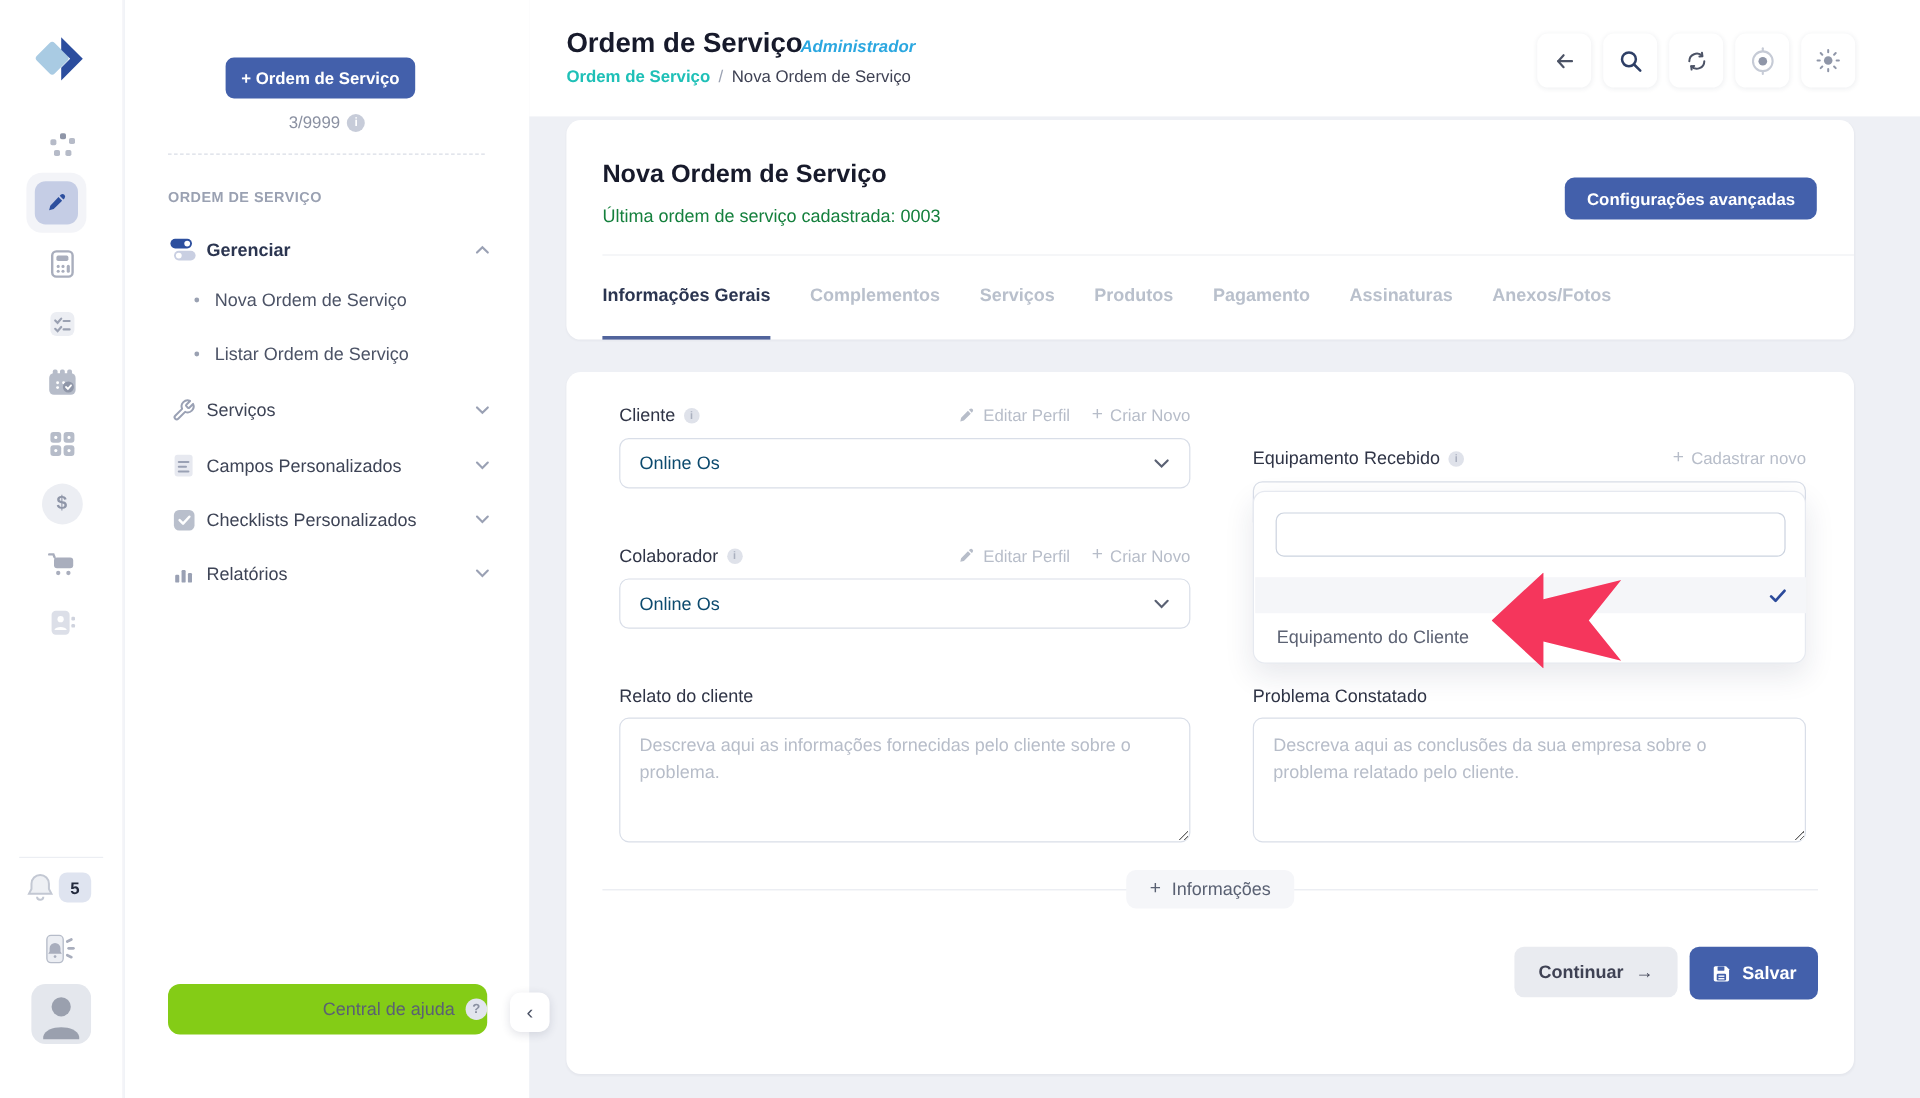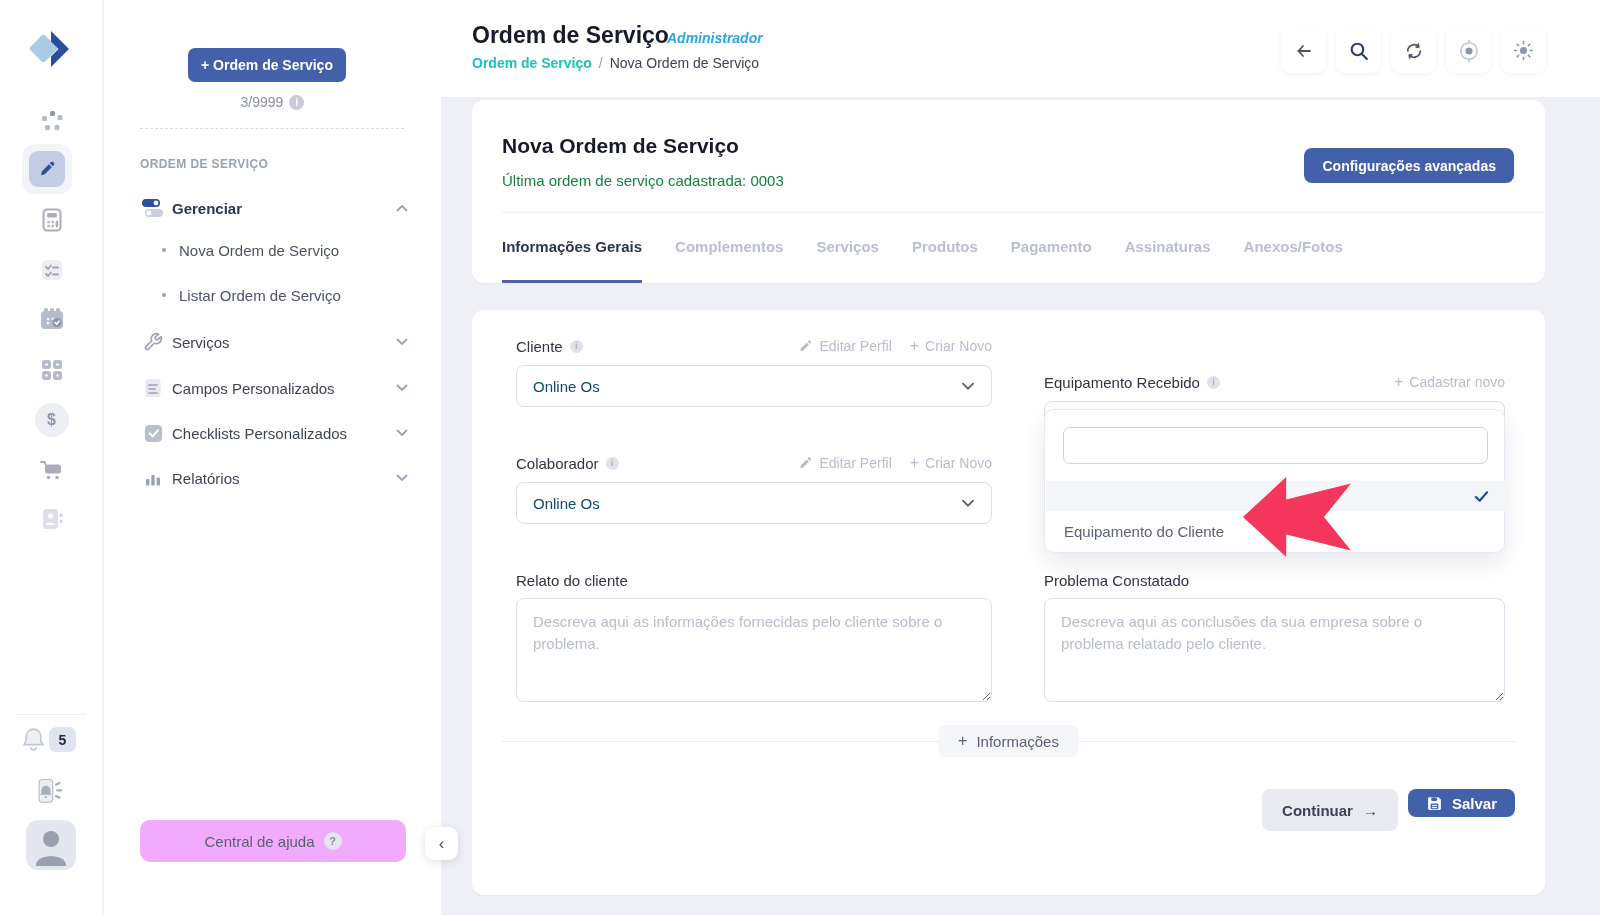--- a/index.html
+++ b/index.html
@@ -37,22 +37,22 @@
   .dashed { position:absolute; left:36px; top:128px; width:264px; border-top:1px dashed #d9dde6; }
   .section-title { position:absolute; left:36px; top:157px; font-size:12px; font-weight:bold; color:#9aa1b2; letter-spacing:.4px; }
   .menu-row { position:absolute; left:36px; width:268px; height:32px; display:flex; align-items:center; gap:6px; cursor:pointer; background:none; border:none; text-align:right; }
   .menu-ic { width:26px; display:flex; justify-content:center; }
   .menu-label { font-size:15px; color:#3e4456; font-family:"Liberation Sans",sans-serif; }
   .menu-row.active .menu-label { color:#2b3550; font-weight:bold; }
   .menu-chevron { margin-left:auto; display:flex; }
   .submenu-row { position:absolute; left:58px; width:246px; height:30px; display:flex; align-items:center; gap:13px; cursor:pointer; background:none; border:none; }
   .bullet { width:4px; height:4px; border-radius:50%; background:#9aa1b2; }
   .submenu-label { font-size:15px; color:#4c5366; font-family:"Liberation Sans",sans-serif; }
-  .help-btn { position:absolute; left:36px; top:820px; width:266px; height:42px; background:#f0abfc; border:none; border-radius:10px;
-              font-size:15px; color:#5a6173; display:flex; align-items:center; justify-content:center; gap:9px; cursor:pointer;
+  .help-btn { position:absolute; left:36px; top:820px; width:266px; height:42px; background:#84cc16; border:none; border-radius:10px;
+              font-size:15px; color:#5a6173; display:flex; align-items:center; justify-content:flex-end; gap:9px; cursor:pointer;
               font-family:"Liberation Sans",sans-serif; }
   .help-q { width:18px; height:18px; border-radius:50%; background:#e2e5ee; color:#8a90a1; font-size:11px; font-weight:bold;
             display:flex; align-items:center; justify-content:center; font-style:normal; }
   .collapse-btn { position:absolute; left:425px; top:827px; width:33px; height:33px; background:#fff; border:none; border-radius:9px;
                   box-shadow:0 2px 8px rgba(35,45,80,.14); color:#4c5366; font-size:17px; cursor:pointer; z-index:10;
                   display:flex; align-items:center; justify-content:center; }
 
   
   .topbar { position:absolute; left:441px; top:0; width:1159px; height:97px; background:#fff; }
   .page-title { position:absolute; left:472px; top:22px; font-size:23px; font-weight:bold; color:#171a2b; }
@@ -112,21 +112,21 @@
   .annot-arrow { position:absolute; left:1243px; top:477px; width:108px; height:80px; background:#f5365c; z-index:6;
                  clip-path:polygon(0 50%, 40% 0, 40% 28%, 100% 8%, 75% 50%, 100% 92%, 40% 72%, 40% 100%); }
 
   .info-divider { position:absolute; left:30px; right:30px; top:431px; border-top:1px solid #e8eaf0; }
   .add-info-btn { position:absolute; left:50%; transform:translateX(-50%); top:415px; height:32px; padding:0 20px;
                   background:#f5f6f9; border:none; border-radius:8px; font-size:15px; color:#5a6173; display:flex;
                   align-items:center; gap:9px; cursor:pointer; z-index:2; font-family:"Liberation Sans",sans-serif; }
   .continuar-btn { position:absolute; left:790px; top:479px; width:136px; height:42px; background:#e9ebf0; border:none;
                    border-radius:8px; font-size:15px; font-weight:600; color:#3f4254; display:flex; align-items:center;
                    justify-content:center; gap:10px; cursor:pointer; font-family:"Liberation Sans",sans-serif; }
-  .salvar-btn { position:absolute; left:936px; top:479px; width:107px; height:28px; background:#4360ab; border:none;
+  .salvar-btn { position:absolute; left:936px; top:479px; width:107px; height:44px; background:#4360ab; border:none;
                 border-radius:8px; font-size:15px; font-weight:600; color:#fff; display:flex; align-items:center;
                 justify-content:center; gap:9px; cursor:pointer; font-family:"Liberation Sans",sans-serif; }
 </style>
 </head>
 <body>
 
 <div id="app">
 
   <nav class="rail">
     <span class="logo">

